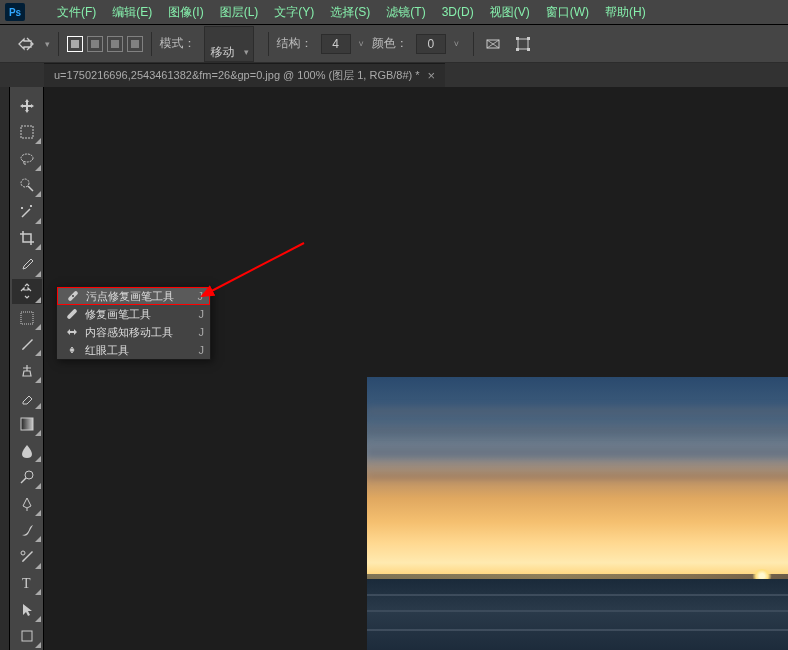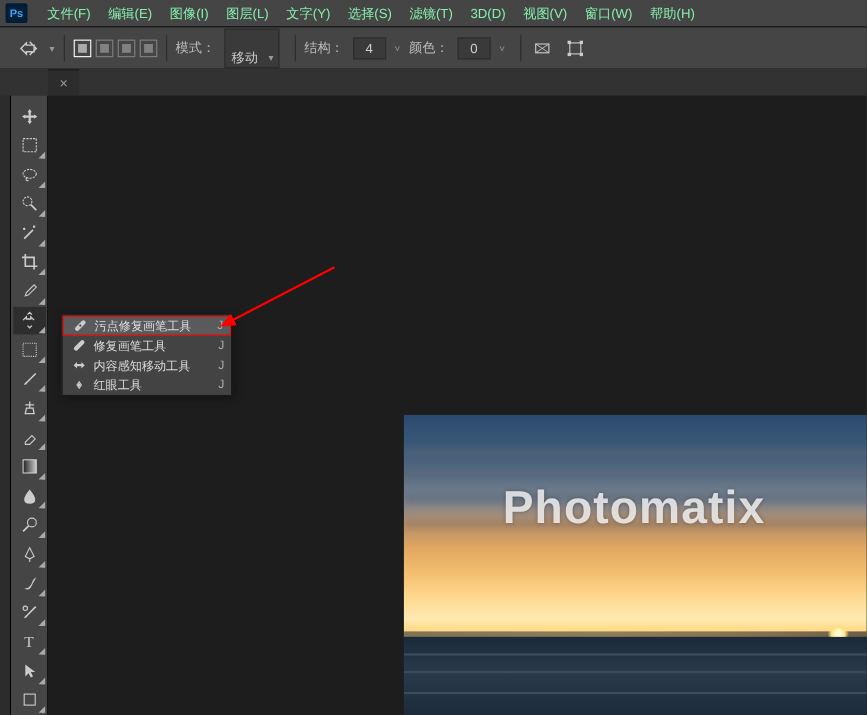--- a/index.html
+++ b/index.html
@@ -28,21 +28,21 @@
       width: 20px;
       height: 18px;
       background: #001e36;
       color: #31a8ff;
       font-size: 10px;
       font-weight: bold;
       display: flex;
       align-items: center;
       justify-content: center;
       border-radius: 2px;
-      margin-right: 10px;
+      margin-right: 24px;
     }
     .menu-item {
       padding: 4px 8px;
       cursor: pointer;
       color: #86efac;
     }
     
     
     .options-bar {
       height: 38px;
@@ -334,20 +334,21 @@
         <rect x="2" y="1" width="3" height="3" fill="#ccc"></rect>
         <rect x="13" y="1" width="3" height="3" fill="#ccc"></rect>
         <rect x="2" y="12" width="3" height="3" fill="#ccc"></rect>
         <rect x="13" y="12" width="3" height="3" fill="#ccc"></rect>
       </svg>
   </div>
 </div>
 
 <div class="tab-bar">
   <div class="doc-tab">
+    <span>u=1750216696,2543461382&amp;fm=26&amp;gp=0.jpg @ 100% (图层 1, RGB/8#) *</span>
     <span class="tab-close">×</span>
   </div>
 </div>
 
 <div class="main-area">
   <div class="toolbar-side"></div>
 
   <div class="toolbar">
     <div class="tool-btn">
       <svg width="16" height="16" viewBox="0 0 16 16">
@@ -476,21 +477,20 @@
       </div>
       <div class="horizon-silhouette"></div>
       <div class="sun"></div>
       <div class="sea1">
         <div class="wave" style="top:10%"></div>
         <div class="wave" style="top:20%;opacity:.7"></div>
         <div class="wave" style="top:32%"></div>
         <div class="wave" style="top:45%;opacity:.6"></div>
 
       </div>
-      <div class="watermark">Photomatix</div>
     </div>
   </div>
 </div>
 
 <div class="flyout">
   <div class="flyout-row selected">
     <span class="flyout-icon">
       <svg width="14" height="14" viewBox="0 0 14 14">
           <rect x="1" y="5" width="12" height="4" rx="2" transform="rotate(-45 7 7)" fill="#ccc"></rect>
           <circle cx="7" cy="7" r="1" fill="#444"></circle>

